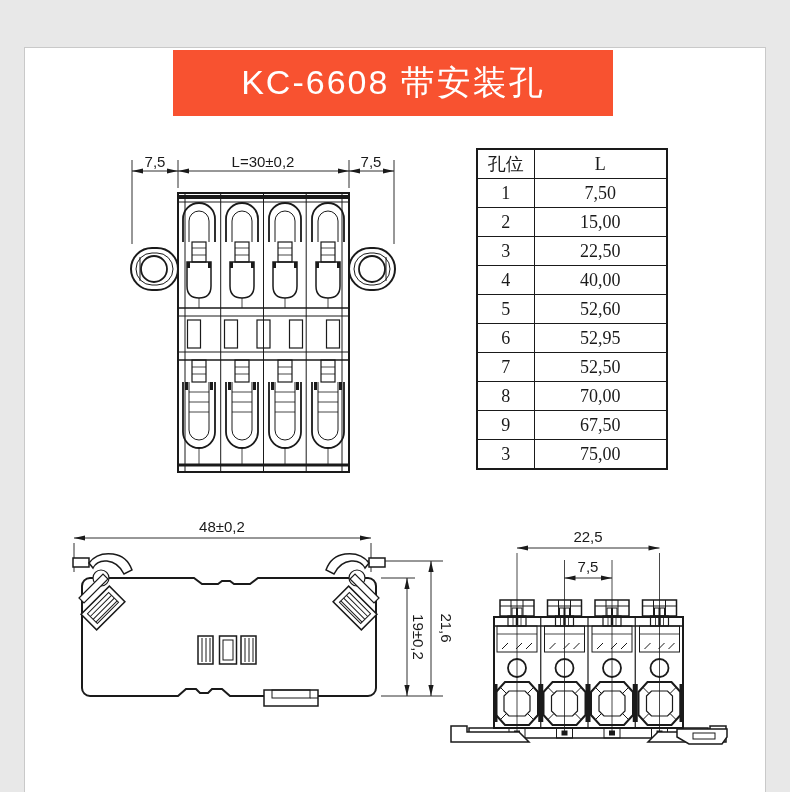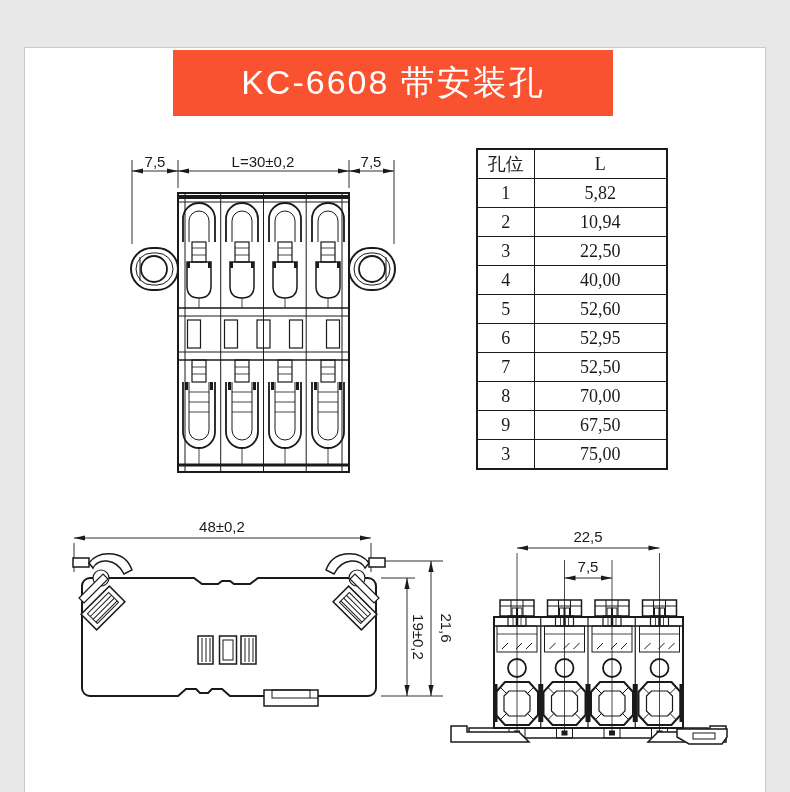--- a/index.html
+++ b/index.html
@@ -126,25 +126,25 @@
           <col style="width:57px">
           <col style="width:133px">
         </colgroup>
       <tbody>
           <tr>
         <td>孔位</td>
         <td>L</td>
       </tr>
       <tr>
             <td>1</td>
-            <td>5,82</td>
+            <td>7,50</td>
           </tr>
       <tr>
             <td>2</td>
-            <td>10,94</td>
+            <td>15,00</td>
           </tr>
       <tr>
             <td>3</td>
             <td>22,50</td>
           </tr>
       <tr>
             <td>4</td>
             <td>40,00</td>
           </tr>
       <tr>

